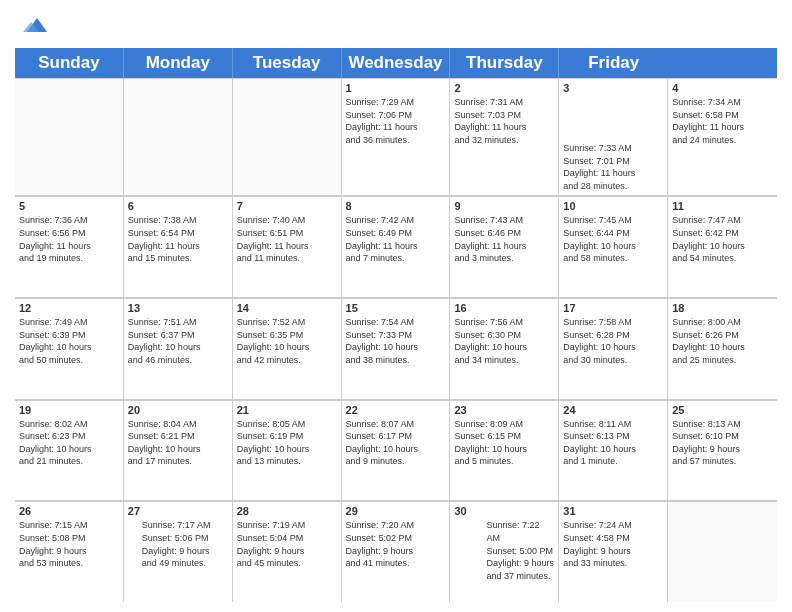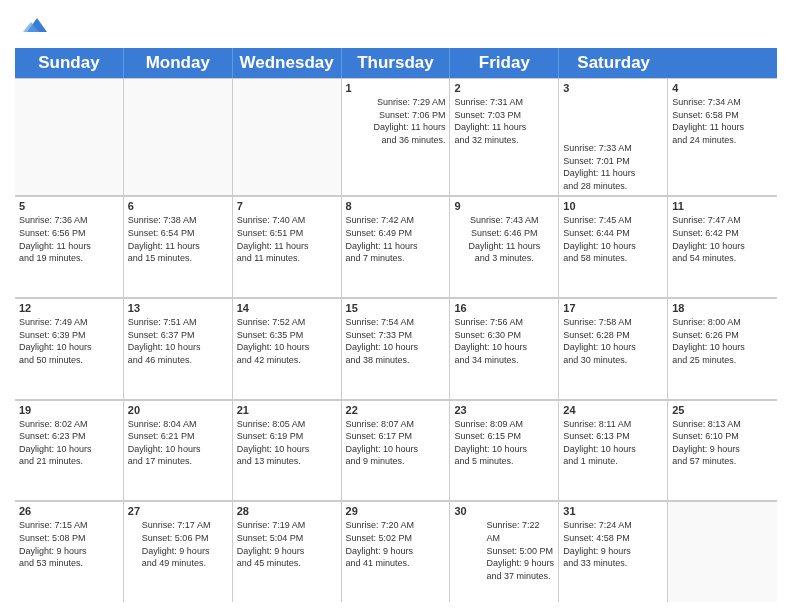--- a/index.html
+++ b/index.html
@@ -125,33 +125,33 @@
     <div class="title-block">
       <div class="month-title"></div>
       <div class="location"></div>
     </div>
   </div>
 
   <div class="calendar">
     <div class="cal-header">
     <div class="cal-header-cell">Sunday</div>
         <div class="cal-header-cell">Monday</div>
+        <div class="cal-header-cell">Tuesday</div>
         <div class="cal-header-cell">Wednesday</div>
         <div class="cal-header-cell">Thursday</div>
         <div class="cal-header-cell">Friday</div>
-        <div class="cal-header-cell">Saturday</div>
       </div>
     <div class="cal-body">
     <div class="cal-row">
           <div class="cal-cell empty"></div>
           <div class="cal-cell empty"></div>
           <div class="cal-cell empty"></div>
           <div class="cal-cell">
             <div class="day-num">1</div>
-            <div class="cell-info" style="white-space: pre-line; text-align: right;">Sunrise: 7:29 AM
+            <div class="cell-info" style="white-space: pre-line;">Sunrise: 7:29 AM
 Sunset: 7:06 PM
 Daylight: 11 hours
 and 36 minutes.</div>
           </div>
           <div class="cal-cell">
             <div class="day-num">2</div>
             <div class="cell-info" style="white-space: pre-line;">Sunrise: 7:31 AM
 Sunset: 7:03 PM
 Daylight: 11 hours
 and 32 minutes.</div>
@@ -195,21 +195,21 @@
           </div>
           <div class="cal-cell">
             <div class="day-num">8</div>
             <div class="cell-info" style="white-space: pre-line;">Sunrise: 7:42 AM
 Sunset: 6:49 PM
 Daylight: 11 hours
 and 7 minutes.</div>
           </div>
           <div class="cal-cell">
             <div class="day-num">9</div>
-            <div class="cell-info" style="white-space: pre-line; text-align: center;">Sunrise: 7:43 AM
+            <div class="cell-info" style="white-space: pre-line;">Sunrise: 7:43 AM
 Sunset: 6:46 PM
 Daylight: 11 hours
 and 3 minutes.</div>
           </div>
           <div class="cal-cell">
             <div class="day-num">10</div>
             <div class="cell-info" style="white-space: pre-line;">Sunrise: 7:45 AM
 Sunset: 6:44 PM
 Daylight: 10 hours
 and 58 minutes.</div>

